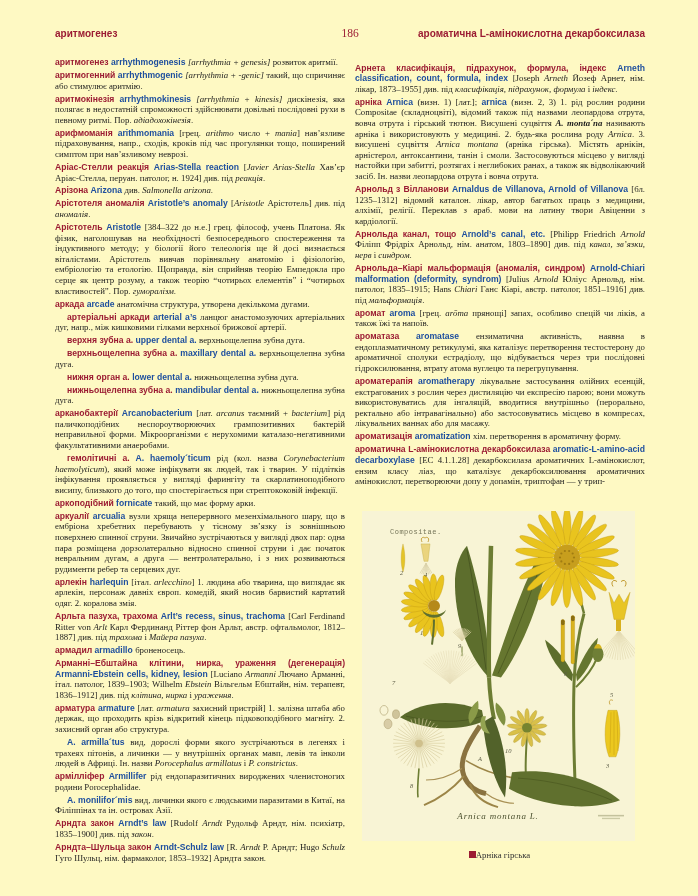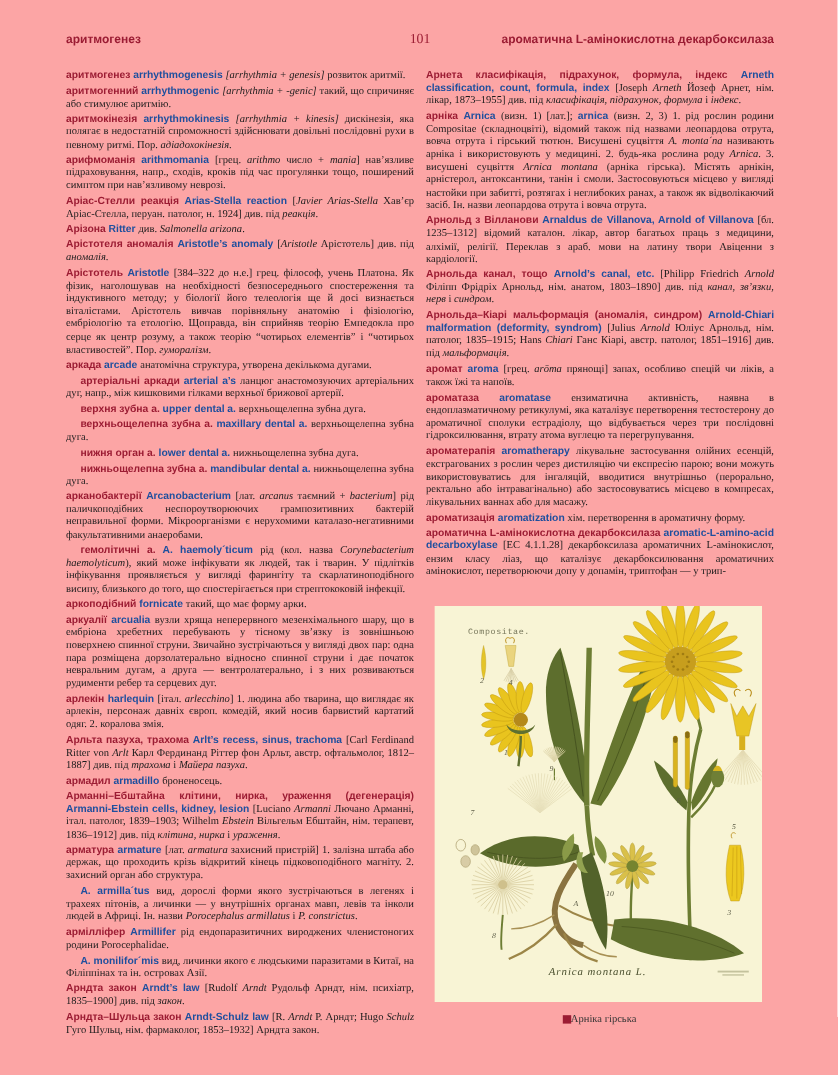--- a/index.html
+++ b/index.html
@@ -1,59 +1,59 @@
 <!DOCTYPE html>
 <html><head>
 <meta charset="utf-8">
 <style>
   html,body{margin:0;padding:0;background:#ffffff;}
-  .page{position:relative;width:698px;height:896px;background:#fca5a5;overflow:hidden;
+  .page{position:relative;width:698px;height:896px;background:#fef9c3;overflow:hidden;
         font-family:"Liberation Serif",serif;color:#1c1c1c;}
   .running-head{position:absolute;top:28px;left:55px;right:53px;height:14px;
         font-family:"Liberation Sans",sans-serif;font-weight:bold;font-size:10px;color:#9b1c33;}
   .rh-left{position:absolute;left:0;top:0;}
   .rh-page{position:absolute;left:50%;transform:translateX(-50%);top:-1px;
         font-family:"Liberation Serif",serif;font-weight:normal;font-size:11.5px;color:#9b1c33;}
   .rh-right{position:absolute;right:0;top:0;}
-  .cols{position:absolute;top:57px;left:55px;display:flex;gap:10px;}
+  .cols{position:absolute;top:57px;left:55px;display:flex;gap:10px;align-items:center;}
   .col{width:290px;}
   p.entry{margin:0 0 2.4px 0;font-size:8.8px;line-height:10.6px;text-align:justify;}
   p.entry.sub{text-indent:12px;}
   .r-h{font-family:"Liberation Sans",sans-serif;font-weight:700;color:#9b1c33;font-size:8.6px;}
   .r-e{font-family:"Liberation Sans",sans-serif;font-weight:700;color:#1e4f9e;font-size:8.6px;}
   .r-i{font-style:italic;}
-  .r-bi{font-style:italic;font-weight:normal;}
+  .r-bi{font-style:italic;font-weight:bold;}
   figure.plate-figure{margin:24px 0 0 7px;width:275px;}
   svg.plate{display:block;}
   .fam{font-family:"Liberation Mono",monospace;font-size:7px;fill:#76765a;letter-spacing:.5px;}
   .species{font-family:"Liberation Serif",serif;font-style:italic;font-size:9px;fill:#4c5130;letter-spacing:.8px;}
   .fig-num{font-family:"Liberation Serif",serif;font-style:italic;font-size:6.5px;fill:#5c5c46;}
   figcaption{margin-top:9px;display:flex;justify-content:center;align-items:center;gap:0;
         font-size:8.8px;color:#333;}
   .caption-square{width:7px;height:7px;background:#9b1c33;flex:0 0 auto;}
 </style>
 </head>
 <body>
 
 <div class="page">
 
   <div class="running-head">
     <span class="rh-left">аритмогенез</span>
-    <span class="rh-page">101</span>
+    <span class="rh-page">186</span>
     <span class="rh-right">ароматична L-амінокислотна декарбоксилаза</span>
   </div>
 
   <div class="cols">
     <div class="col" id="left-entries">
         <p class="entry"><span class="r-h">аритмогенез </span><span class="r-e">arrhythmogenesis </span><span class="r-i">[arrhythmia + genesis] </span><span class="r-t">розвиток аритмії.</span></p>
         <p class="entry"><span class="r-h">аритмогенний </span><span class="r-e">arrhythmogenic </span><span class="r-i">[arrhythmia + -genic] </span><span class="r-t">такий, що спричиняє або стимулює аритмію.</span></p>
         <p class="entry"><span class="r-h">аритмокінезія </span><span class="r-e">arrhythmokinesis </span><span class="r-i">[arrhythmia + kinesis] </span><span class="r-t">дискінезія, яка полягає в недостатній спроможності здійснювати довільні послідовні рухи в певному ритмі. Пор. </span><span class="r-i">адіадохокінезія</span><span class="r-t">.</span></p>
         <p class="entry"><span class="r-h">арифмоманія </span><span class="r-e">arithmomania </span><span class="r-t">[грец. </span><span class="r-i">arithmo </span><span class="r-t">число + </span><span class="r-i">mania</span><span class="r-t">] нав’язливе підраховування, напр., сходів, кроків під час прогулянки тощо, поширений симптом при нав’язливому неврозі.</span></p>
         <p class="entry"><span class="r-h">Аріас-Стелли реакція </span><span class="r-e">Arias-Stella reaction </span><span class="r-t">[</span><span class="r-i">Javier Arias-Stella </span><span class="r-t">Хав’єр Аріас-Стелла, перуан. патолог, н. 1924] див. під </span><span class="r-i">реакція</span><span class="r-t">.</span></p>
-        <p class="entry"><span class="r-h">Арізона </span><span class="r-e">Ritter </span><span class="r-t">див. </span><span class="r-i">Salmonella arizona</span><span class="r-t">.</span></p>
+        <p class="entry"><span class="r-h">Арізона </span><span class="r-e">Arizona </span><span class="r-t">див. </span><span class="r-i">Salmonella arizona</span><span class="r-t">.</span></p>
         <p class="entry"><span class="r-h">Арістотеля аномалія </span><span class="r-e">Aristotle’s anomaly </span><span class="r-t">[</span><span class="r-i">Aristotle </span><span class="r-t">Арістотель] див. під </span><span class="r-i">аномалія</span><span class="r-t">.</span></p>
         <p class="entry"><span class="r-h">Арістотель </span><span class="r-e">Aristotle </span><span class="r-t">[384–322 до н.е.] грец. філософ, учень Платона. Як фізик, наголошував на необхідності безпосереднього спостереження та індуктивного методу; у біології його телеологія ще й досі визнається віталістами. Арістотель вивчав порівняльну анатомію і фізіологію, ембріологію та етологію. Щоправда, він сприйняв теорію Емпедокла про серце як центр розуму, а також теорію “чотирьох елементів” і “чотирьох властивостей”. Пор. </span><span class="r-i">гуморалізм</span><span class="r-t">.</span></p>
         <p class="entry"><span class="r-h">аркада </span><span class="r-e">arcade </span><span class="r-t">анатомічна структура, утворена декількома дугами.</span></p>
         <p class="entry sub"><span class="r-h">артеріальні аркади </span><span class="r-e">arterial a’s </span><span class="r-t">ланцюг анастомозуючих артеріальних дуг, напр., між кишковими гілками верхньої брижової артерії.</span></p>
         <p class="entry sub"><span class="r-h">верхня зубна a. </span><span class="r-e">upper dental a. </span><span class="r-t">верхньощелепна зубна дуга.</span></p>
         <p class="entry sub"><span class="r-h">верхньощелепна зубна a. </span><span class="r-e">maxillary dental a. </span><span class="r-t">верхньощелепна зубна дуга.</span></p>
         <p class="entry sub"><span class="r-h">нижня орган a. </span><span class="r-e">lower dental a. </span><span class="r-t">нижньощелепна зубна дуга.</span></p>
         <p class="entry sub"><span class="r-h">нижньощелепна зубна a. </span><span class="r-e">mandibular dental a. </span><span class="r-t">нижньощелепна зубна дуга.</span></p>
         <p class="entry"><span class="r-h">арканобактерії </span><span class="r-e">Arcanobacterium </span><span class="r-t">[лат. </span><span class="r-i">arcanus </span><span class="r-t">таємний + </span><span class="r-i">bacterium</span><span class="r-t">] рід паличкоподібних неспороутворюючих грампозитивних бактерій неправильної форми. Мікроорганізми є нерухомими каталазо-негативними факультативними анаеробами.</span></p>
         <p class="entry sub"><span class="r-h">гемолітичні a. </span><span class="r-e">A. haemoly´ticum </span><span class="r-t">рід (кол. назва </span><span class="r-i">Corynebacterium haemolyticum</span><span class="r-t">), який може інфікувати як людей, так і тварин. У підлітків інфікування проявляється у вигляді фарингіту та скарлатиноподібного висипу, близького до того, що спостерігається при стрептококовій інфекції.</span></p>

